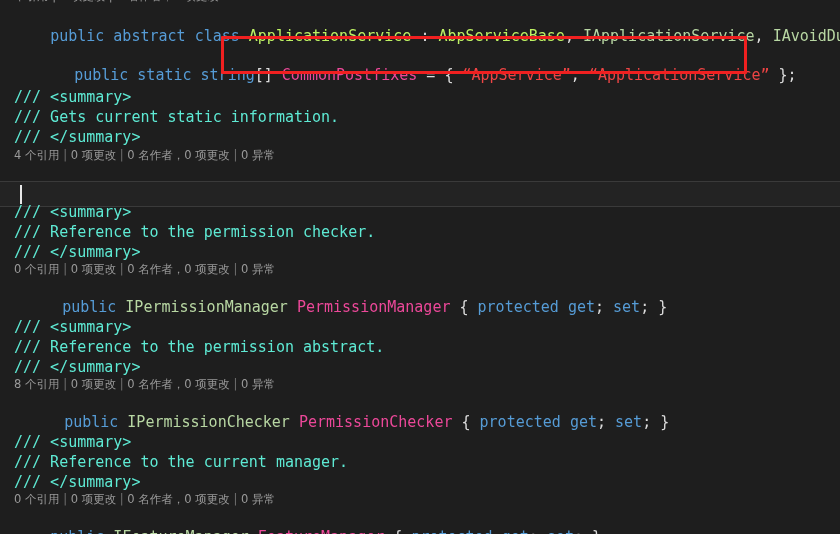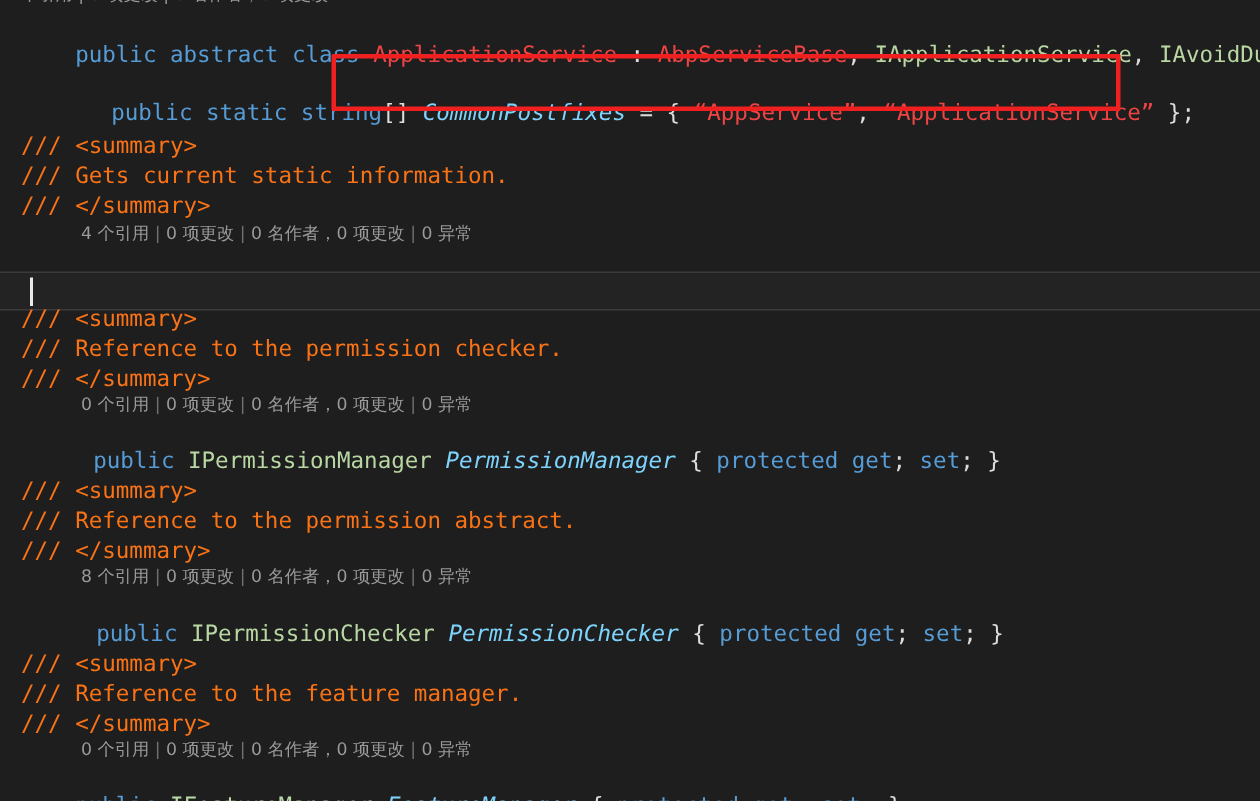--- a/index.html
+++ b/index.html
@@ -25,30 +25,29 @@
   }
   .codelens{
     font-size:11.5px;
     line-height:20px;
     color:#9a9a9a;
     white-space:pre;
     padding-left:14px;
     box-sizing:border-box;
     position:absolute;left:0;right:0;height:20px;
     font-family:"DejaVu Sans","Liberation Sans",sans-serif;
-    margin-left:40px;
   }
   .codelens .sep{color:#707070;}
   
   .kw{color:#569cd6;}
-  .typ{color:#ef4444;}
+  .typ{color:#bef264;}
   .iface{color:#b8d7a3;}
-  .ident{color:#7dd3fc;font-style:italic;}
+  .ident{color:#ec4899;}
   .str{color:#ef4444;}
-  .cmt{color:#f97316;}
+  .cmt{color:#5eead4;}
   .punc{color:#dcdcdc;}
   .plain{color:#dcdcdc;}
 
   
   #current-line{
     position:absolute;left:0;right:0;
     height:26px;
     background:#232323;
     border-top:1px solid #3a3a3a;
     border-bottom:1px solid #3a3a3a;
@@ -112,20 +111,20 @@
 
   <div class="line cmt" style="top:317px;padding-left:14px"><span>/// &lt;summary&gt;</span></div>
   <div class="line cmt" style="top:337px;padding-left:14px"><span>/// Reference to the permission abstract.</span></div>
   <div class="line cmt" style="top:357px;padding-left:14px"><span>/// &lt;/summary&gt;</span></div>
   <div class="codelens" style="top:374px"><span>8 个引用</span><span class="sep"> | </span><span>0 项更改</span><span class="sep"> | </span><span>0 名作者，0 项更改</span><span class="sep"> | </span><span>0 异常</span></div>
   <div class="line" style="top:392px;padding-left:28px">
     <span class="kw">public</span><span class="plain"> </span><span class="iface">IPermissionChecker</span><span class="plain"> </span><span class="ident">PermissionChecker</span><span class="punc"> { </span><span class="kw">protected</span><span class="plain"> </span><span class="kw">get</span><span class="punc">; </span><span class="kw">set</span><span class="punc">; </span><span class="punc">}</span>
   </div>
 
   <div class="line cmt" style="top:432px;padding-left:14px"><span>/// &lt;summary&gt;</span></div>
-  <div class="line cmt" style="top:452px;padding-left:14px"><span>/// Reference to the feature manager.</span></div>
+  <div class="line cmt" style="top:452px;padding-left:14px"><span>/// Reference to the current manager.</span></div>
   <div class="line cmt" style="top:472px;padding-left:14px"><span>/// &lt;/summary&gt;</span></div>
   <div class="codelens" style="top:489px"><span>0 个引用</span><span class="sep"> | </span><span>0 项更改</span><span class="sep"> | </span><span>0 名作者，0 项更改</span><span class="sep"> | </span><span>0 异常</span></div>
   <div class="line" style="top:507px;padding-left:14px">
     <span class="kw">public</span><span class="plain"> </span><span class="iface">IFeatureManager</span><span class="plain"> </span><span class="ident">FeatureManager</span><span class="punc"> { </span><span class="kw">protected</span><span class="plain"> </span><span class="kw">get</span><span class="punc">; </span><span class="kw">set</span><span class="punc">; </span><span class="punc">}</span>
   </div>
 
 </div>
 
 </body></html>

